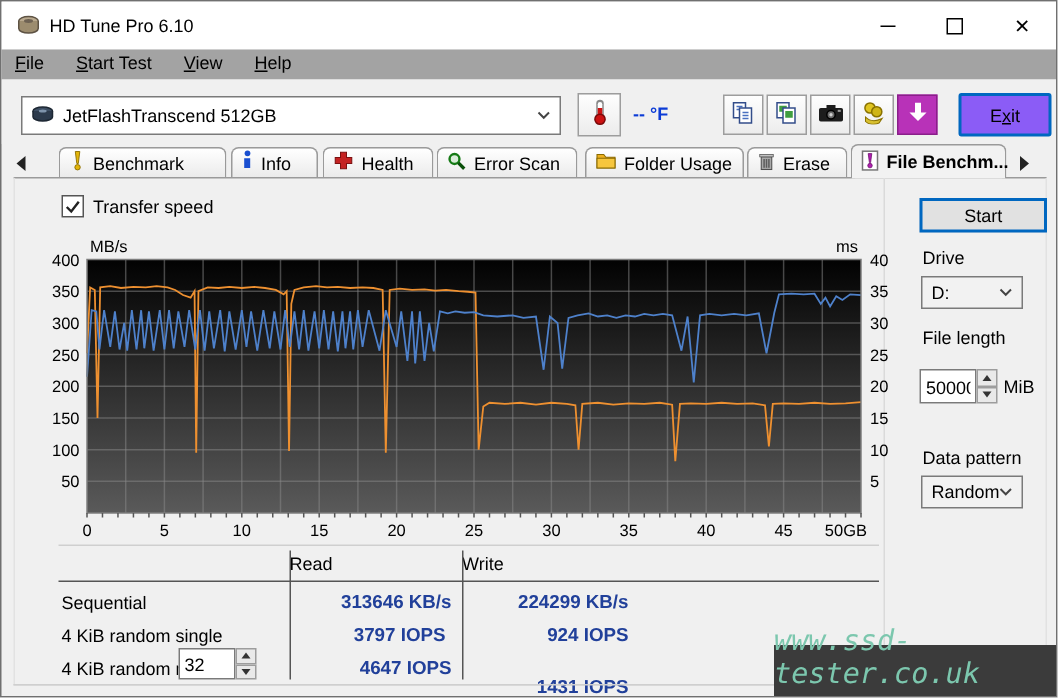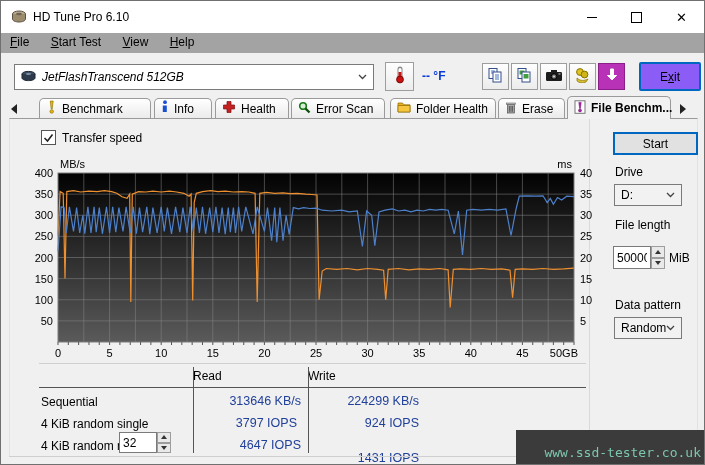--- a/index.html
+++ b/index.html
@@ -17,21 +17,21 @@
   .min-glyph{width:10px;height:0;border-top:1px solid #000;}
   .max-glyph{width:9px;height:9px;border:1px solid #000;}
   .close-glyph{font-size:13px;line-height:13px;}
   
   #menubar{position:absolute;left:0;top:32px;width:100%;height:20px;background:#a3a3a3;}
   .menu-item{display:inline-block;padding:2px 9px 0 9px;font-size:12px;}
   .accel{text-decoration:underline;}
   
   #toolbar{position:absolute;left:0;top:52px;width:100%;height:43px;background:#f0f0f0;}
   #drive-combo{position:absolute;left:13px;top:11px;width:360px;height:26px;background:#fff;
-    border:1px solid #7a7a7a;display:flex;align-items:center;padding:0 6px;box-sizing:border-box;gap:6px;font-style:italic;}
+    border:1px solid #7a7a7a;display:flex;align-items:center;padding:0 6px;box-sizing:border-box;gap:6px;}
   #drive-combo .chev{margin-left:auto;}
   .tbtn{position:absolute;top:10px;width:27px;height:27px;border:1px solid #9d9d9d;
     background:linear-gradient(#fefefe,#ececec);display:flex;align-items:center;justify-content:center;box-sizing:border-box;}
   #btn-thermo{left:384px;width:29px;height:29px;top:9px;}
   #temp-text{position:absolute;left:421px;top:16px;color:#0b3bd6;font-weight:bold;}
   #btn-copy{left:481px}#btn-copyimg{left:510px}#btn-camera{left:539px}#btn-donate{left:568px}
   #btn-download{left:597px;background:#b832b8;border-color:#8a1f8a;}
   #btn-exit{position:absolute;left:638px;top:9px;width:62px;height:29px;background:#8b5cf6;
     border:2px solid #0067c0;border-radius:2px;display:flex;align-items:center;justify-content:center;box-sizing:border-box;}
   
@@ -63,27 +63,27 @@
   .spin div{flex:1;border:1px solid #9d9d9d;background:#e9e9e9;display:flex;align-items:center;justify-content:center;box-sizing:border-box;}
   .arr-up{width:0;height:0;border-left:3px solid transparent;border-right:3px solid transparent;border-bottom:4px solid #333;}
   .arr-dn{width:0;height:0;border-left:3px solid transparent;border-right:3px solid transparent;border-top:4px solid #333;}
   #mib-label{position:absolute;left:668px;top:250px;z-index:2;}
   
   .hline{position:absolute;height:1px;background:#555;z-index:2;}
   .hline-light{position:absolute;height:1px;background:#cfcfcf;z-index:2;}
   .vline{position:absolute;width:1px;background:#555;z-index:2;}
   .res-head{position:absolute;top:368px;font-size:12px;text-align:left;z-index:2;}
   .res-label{position:absolute;left:40px;font-size:12px;z-index:2;}
-  .res-val{position:absolute;font-size:12.5px;font-weight:normal;color:#21409a;text-align:right;z-index:2;}
+  .res-val{position:absolute;font-size:12.5px;font-weight:bold;color:#21409a;text-align:right;z-index:2;}
   #multi-count-input{position:absolute;left:118px;top:431px;width:38px;height:21px;border:1px solid #7a7a7a;
     background:#fff;font:12px "Liberation Sans",sans-serif;padding:0 3px;text-align:left;box-sizing:border-box;z-index:2;}
   
   #watermark{position:absolute;left:515px;top:429px;width:190px;height:36px;background:#3b3b3b;
     display:flex;align-items:flex-end;justify-content:flex-end;padding:0 5px 6px 0;box-sizing:border-box;z-index:6;}
-  #watermark span{font-family:"DejaVu Sans Mono",monospace;font-size:13px;color:#7cc7ae;}
+  #watermark span{font-family:"DejaVu Sans Mono",monospace;font-size:19px;color:#7cc7ae;font-style:italic;}
   .chev svg{display:block;}
 </style>
 </head>
 <body>
 
 <div id="window">
 
   <div id="titlebar">
     <span id="app-icon">
       <svg width="16" height="16">
@@ -213,21 +213,21 @@
             <circle cx="5" cy="5" r="3.3" fill="#d9ecd9" stroke="#157a15" stroke-width="1.6"></circle>
             <line x1="7.6" y1="7.6" x2="11.5" y2="11.5" stroke="#0a4f0a" stroke-width="2.2"></line>
           </svg></span>
       <span>Error Scan</span>
     </div>
     <div class="tab" style="left:389px;width:106px">
       <span><svg width="14" height="12">
             <path d="M1 2h4.5l1.4 1.8H13V11H1z" fill="#edb01f" stroke="#8a6a00" stroke-width="0.7"></path>
             <path d="M1 4.5h12V11H1z" fill="#f6c63e" stroke="#8a6a00" stroke-width="0.7"></path>
           </svg></span>
-      <span>Folder Health</span>
+      <span>Folder Usage</span>
     </div>
     <div class="tab" style="left:497px;width:67px">
       <span><svg width="12" height="13">
             <rect x="2.5" y="3.5" width="7" height="8.5" fill="#a8a8a8" stroke="#4f4f4f" stroke-width="0.7"></rect>
             <rect x="1.5" y="2" width="9" height="1.6" fill="#c2c2c2" stroke="#4f4f4f" stroke-width="0.5"></rect>
             <line x1="4.4" y1="5" x2="4.4" y2="10.8" stroke="#5c5c5c"></line>
             <line x1="6" y1="5" x2="6" y2="10.8" stroke="#5c5c5c"></line>
             <line x1="7.6" y1="5" x2="7.6" y2="10.8" stroke="#5c5c5c"></line>
           </svg></span>
       <span>Erase</span>

